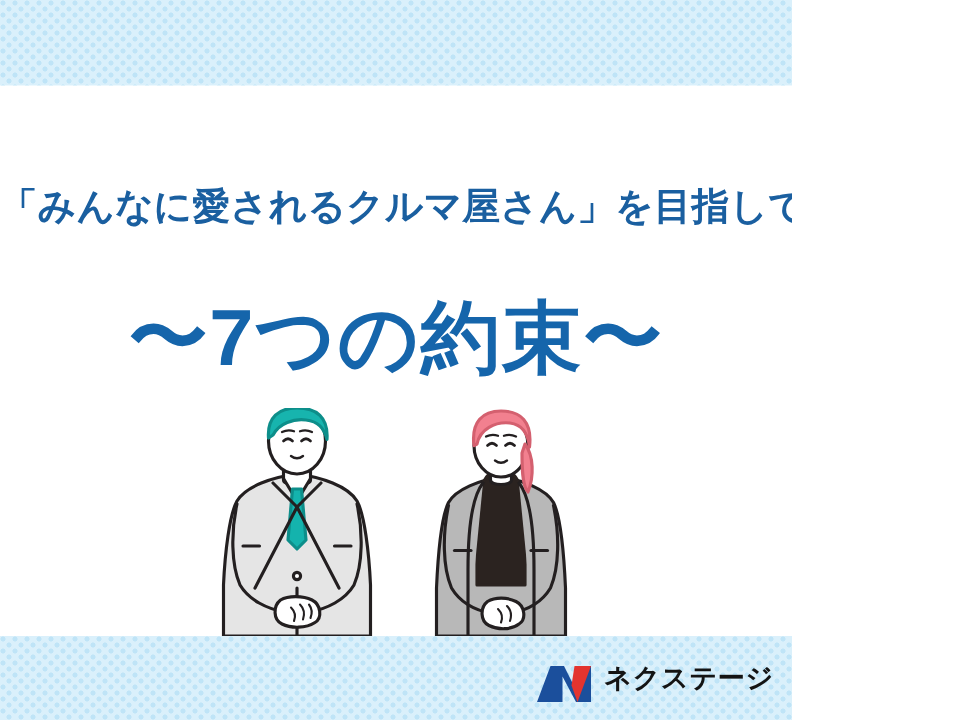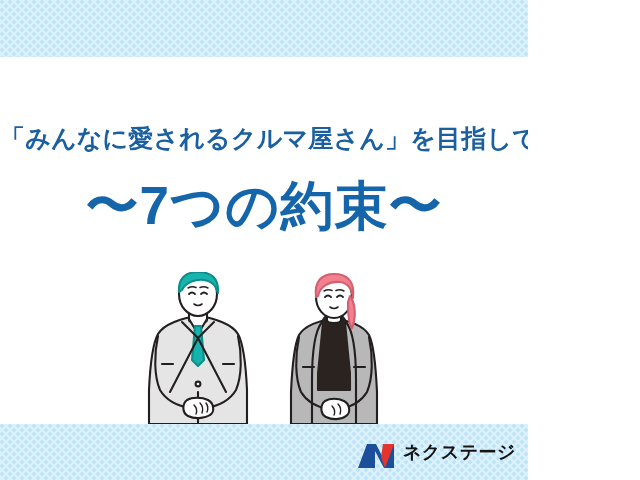--- a/index.html
+++ b/index.html
@@ -26,21 +26,21 @@
     position:absolute;left:0;right:0;top:126px;
     text-align:center;
     color:#1a5fa0;
     font-size:25px;
     font-weight:700;
     letter-spacing:0.2px;
     line-height:1;
     white-space:nowrap;
   }
   .subline{
-    position:absolute;left:0;right:0;top:178px;
+    position:absolute;left:0;right:0;top:198px;
     text-align:center;
     color:#1565ab;
     font-size:53px;
     font-weight:700;
     letter-spacing:1px;
     line-height:1.06;
     white-space:nowrap;
   }
   .figures{
     position:absolute;left:0;right:0;top:272px;height:152px;

